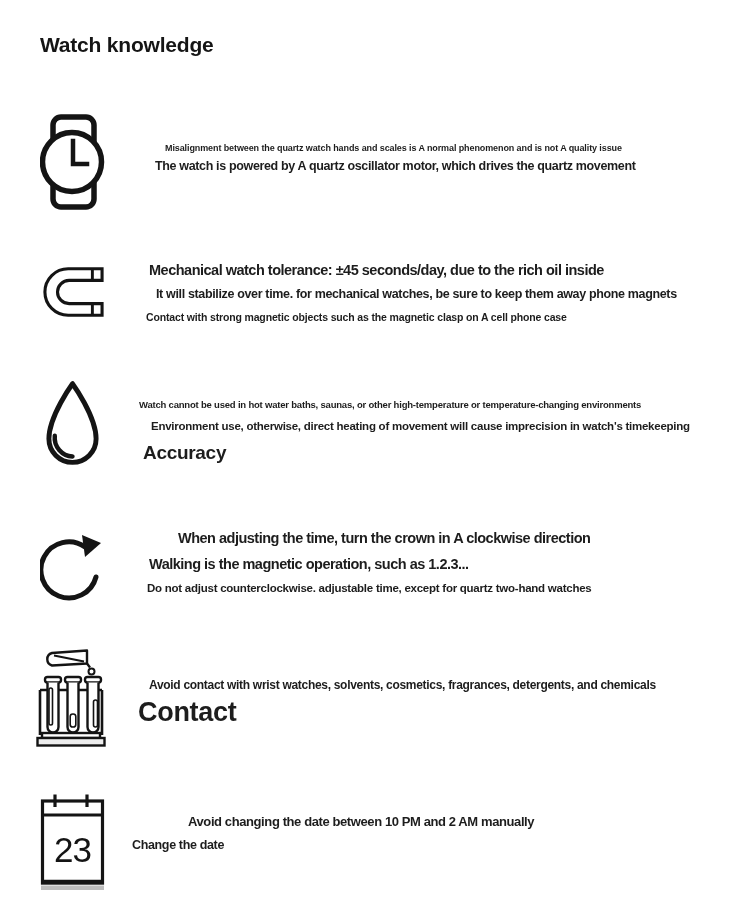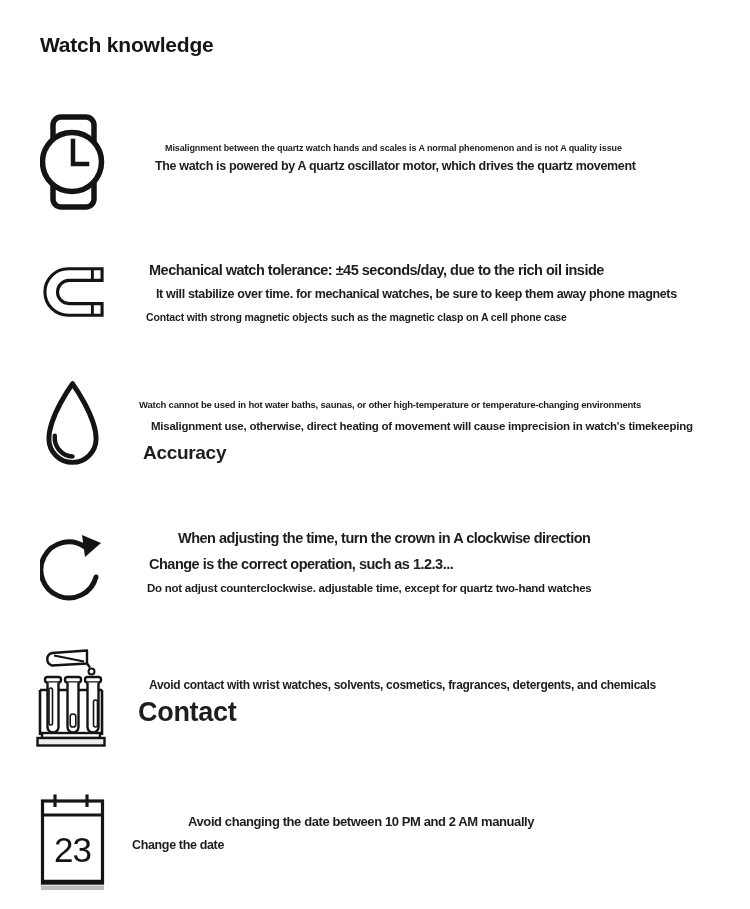--- a/index.html
+++ b/index.html
@@ -58,33 +58,33 @@
   </div>
 
   <div>
     <div class="icon" style="left:43px;top:380px;">
       <svg width="59" height="90" viewBox="0 0 60 90">
         <path d="M30 3 C30 3 6 36 6 59 A24 24 0 0 0 54 59 C54 36 30 3 30 3 Z" fill="#fff" stroke="#141414" stroke-width="5" stroke-linejoin="round"></path>
         <path d="M12 56 A19 19 0 0 0 30 77" fill="none" stroke="#141414" stroke-width="4.5" stroke-linecap="round"></path>
       </svg>
     </div>
     <div class="line t-s" style="left:139px;top:399px;">Watch cannot be used in hot water baths, saunas, or other high-temperature or temperature-changing environments</div>
-    <div class="line t-md" style="left:151px;top:420px;">Misalignment use, otherwise, direct heating of movement will cause imprecision in watch's timekeeping</div>
+    <div class="line t-md" style="left:151px;top:420px;">Environment use, otherwise, direct heating of movement will cause imprecision in watch's timekeeping</div>
     <div class="line t-h1" style="left:143px;top:442px;">Accuracy</div>
   </div>
 
   <div>
     <div class="icon" style="left:40px;top:524px;">
       <svg width="64" height="80" viewBox="0 0 64 80">
         <path d="M45 23 A28 28 0 1 0 56 53" fill="none" stroke="#141414" stroke-width="5" stroke-linecap="round"></path>
         <polygon points="42,11 61,19 45,33" fill="#141414"></polygon>
       </svg>
     </div>
     <div class="line t-lg" style="left:178px;top:530px;">When adjusting the time, turn the crown in A clockwise direction</div>
-    <div class="line t-lg" style="left:149px;top:556px;">Change is the correct operation, such as 1.2.3...</div>
+    <div class="line t-lg" style="left:149px;top:556px;">Walking is the magnetic operation, such as 1.2.3...</div>
     <div class="line t-md2" style="left:147px;top:582px;">Do not adjust counterclockwise. adjustable time, except for quartz two-hand watches</div>
   </div>
 
   <div>
     <div class="icon" style="left:36px;top:644px;">
       <svg width="70" height="104" viewBox="0 0 70 104">
 
         <path d="M51 6.5 L16 9 A6.5 6.5 0 0 0 16 21.5 L51 19.5 Z" fill="#fff" stroke="#141414" stroke-width="2.4" stroke-linejoin="round"></path>
         <line x1="18" y1="11.5" x2="48" y2="17.5" stroke="#141414" stroke-width="1.8"></line>
         <path d="M51 19.5 l3 4" stroke="#141414" stroke-width="2.4" fill="none"></path>

